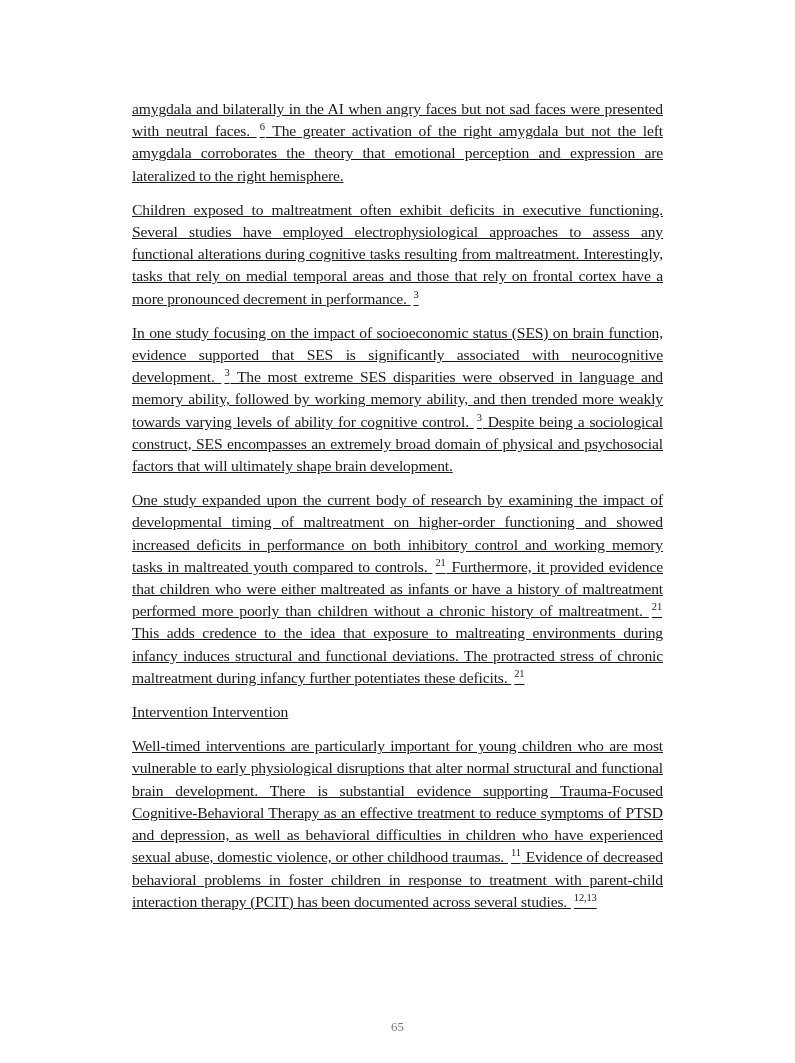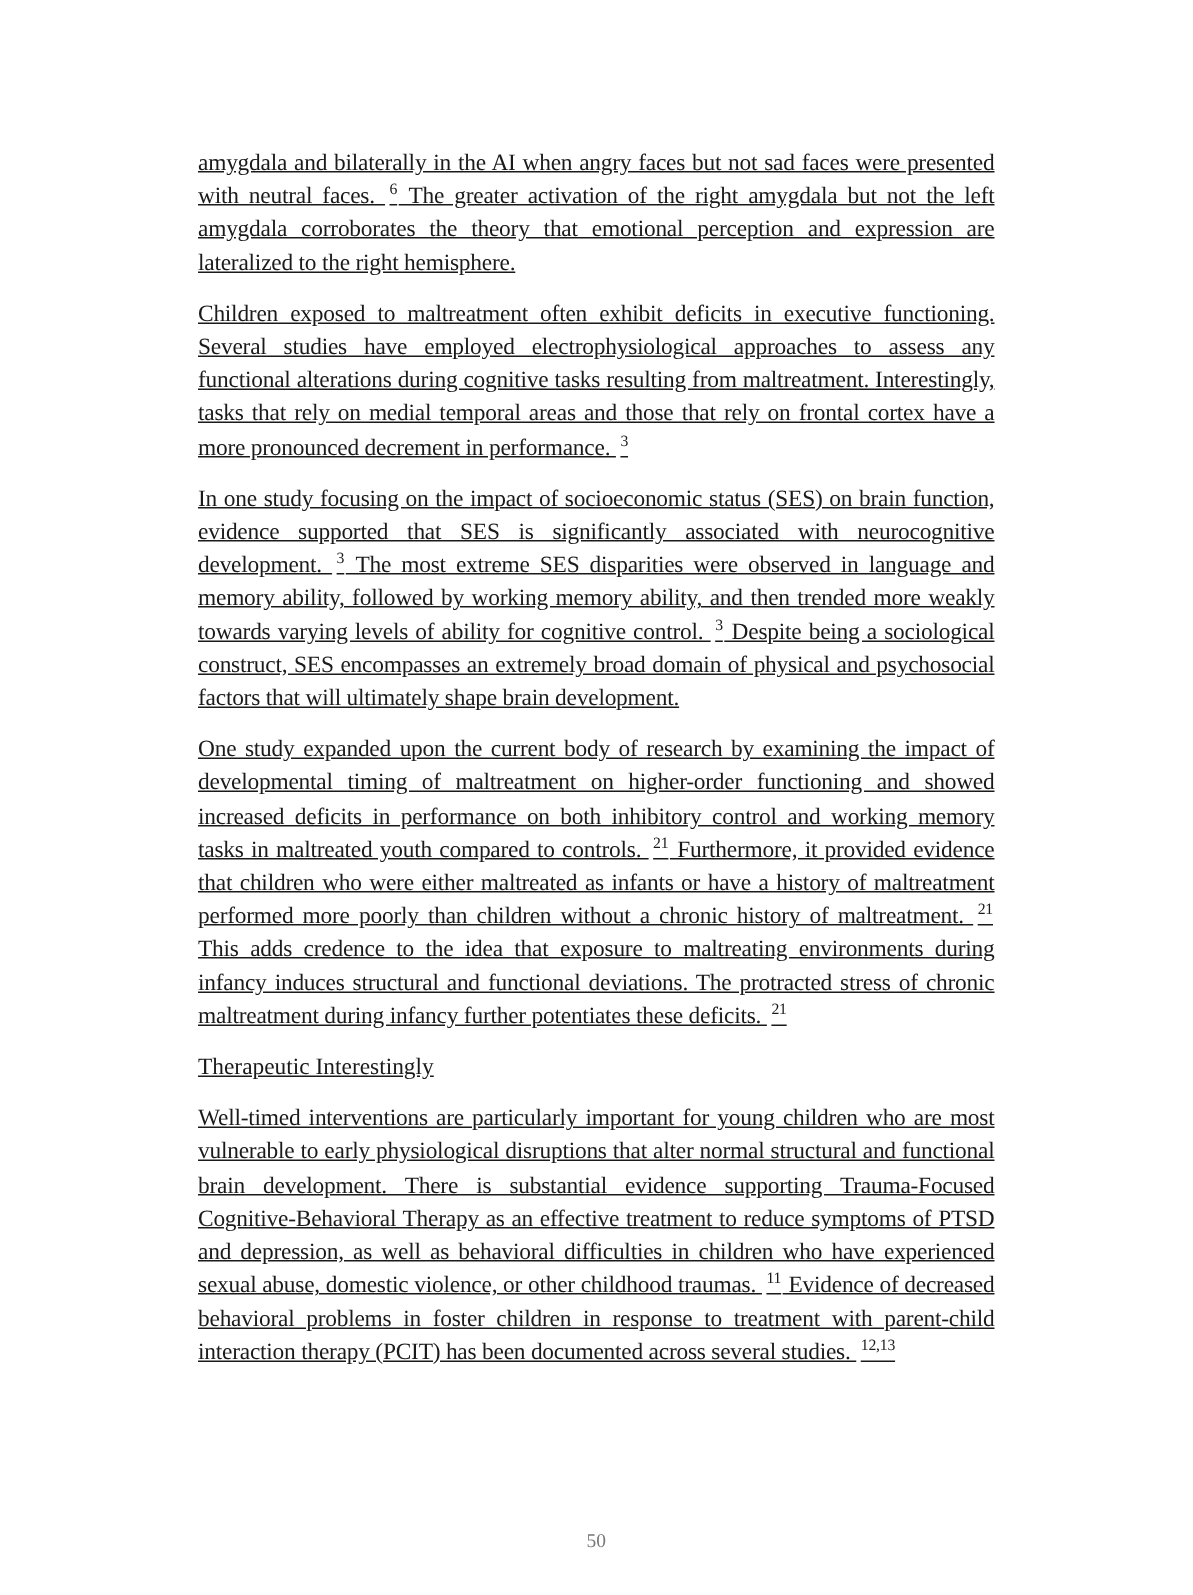--- a/index.html
+++ b/index.html
@@ -56,19 +56,19 @@
 </head>
 <body>
 
 <div class="page">
   <div id="paras-a">
     <p class="para"><span>amygdala and bilaterally in the AI when angry faces but not sad faces were presented with neutral faces. </span><sup>6</sup><span> The greater activation of the right amygdala but not the left amygdala corroborates the theory that emotional perception and expression are lateralized to the right hemisphere.</span></p>
     <p class="para"><span>Children exposed to maltreatment often exhibit deficits in executive functioning. Several studies have employed electrophysiological approaches to assess any functional alterations during cognitive tasks resulting from maltreatment. Interestingly, tasks that rely on medial temporal areas and those that rely on frontal cortex have a more pronounced decrement in performance. </span><sup>3</sup></p>
     <p class="para"><span>In one study focusing on the impact of socioeconomic status (SES) on brain function, evidence supported that SES is significantly associated with neurocognitive development. </span><sup>3</sup><span> The most extreme SES disparities were observed in language and memory ability, followed by working memory ability, and then trended more weakly towards varying levels of ability for cognitive control. </span><sup>3</sup><span> Despite being a sociological construct, SES encompasses an extremely broad domain of physical and psychosocial factors that will ultimately shape brain development.</span></p>
     <p class="para"><span>One study expanded upon the current body of research by examining the impact of developmental timing of maltreatment on higher-order functioning and showed increased deficits in performance on both inhibitory control and working memory tasks in maltreated youth compared to controls. </span><sup>21</sup><span> Furthermore, it provided evidence that children who were either maltreated as infants or have a history of maltreatment performed more poorly than children without a chronic history of maltreatment. </span><sup>21</sup><span> This adds credence to the idea that exposure to maltreating environments during infancy induces structural and functional deviations. The protracted stress of chronic maltreatment during infancy further potentiates these deficits. </span><sup>21</sup></p>
   </div>
-  <h2 class="heading">Therapeutic Interestingly</h2>
+  <h2 class="heading">Intervention Intervention</h2>
   <div id="paras-b">
     <p class="para"><span>Well-timed interventions are particularly important for young children who are most vulnerable to early physiological disruptions that alter normal structural and functional brain development. There is substantial evidence supporting Trauma-Focused Cognitive-Behavioral Therapy as an effective treatment to reduce symptoms of PTSD and depression, as well as behavioral difficulties in children who have experienced sexual abuse, domestic violence, or other childhood traumas. </span><sup>11</sup><span> Evidence of decreased behavioral problems in foster children in response to treatment with parent-child interaction therapy (PCIT) has been documented across several studies. </span><sup>12,13</sup></p>
   </div>
 </div>
 
-<div class="page-number">50</div>
+<div class="page-number">65</div>
 
 </body></html>

